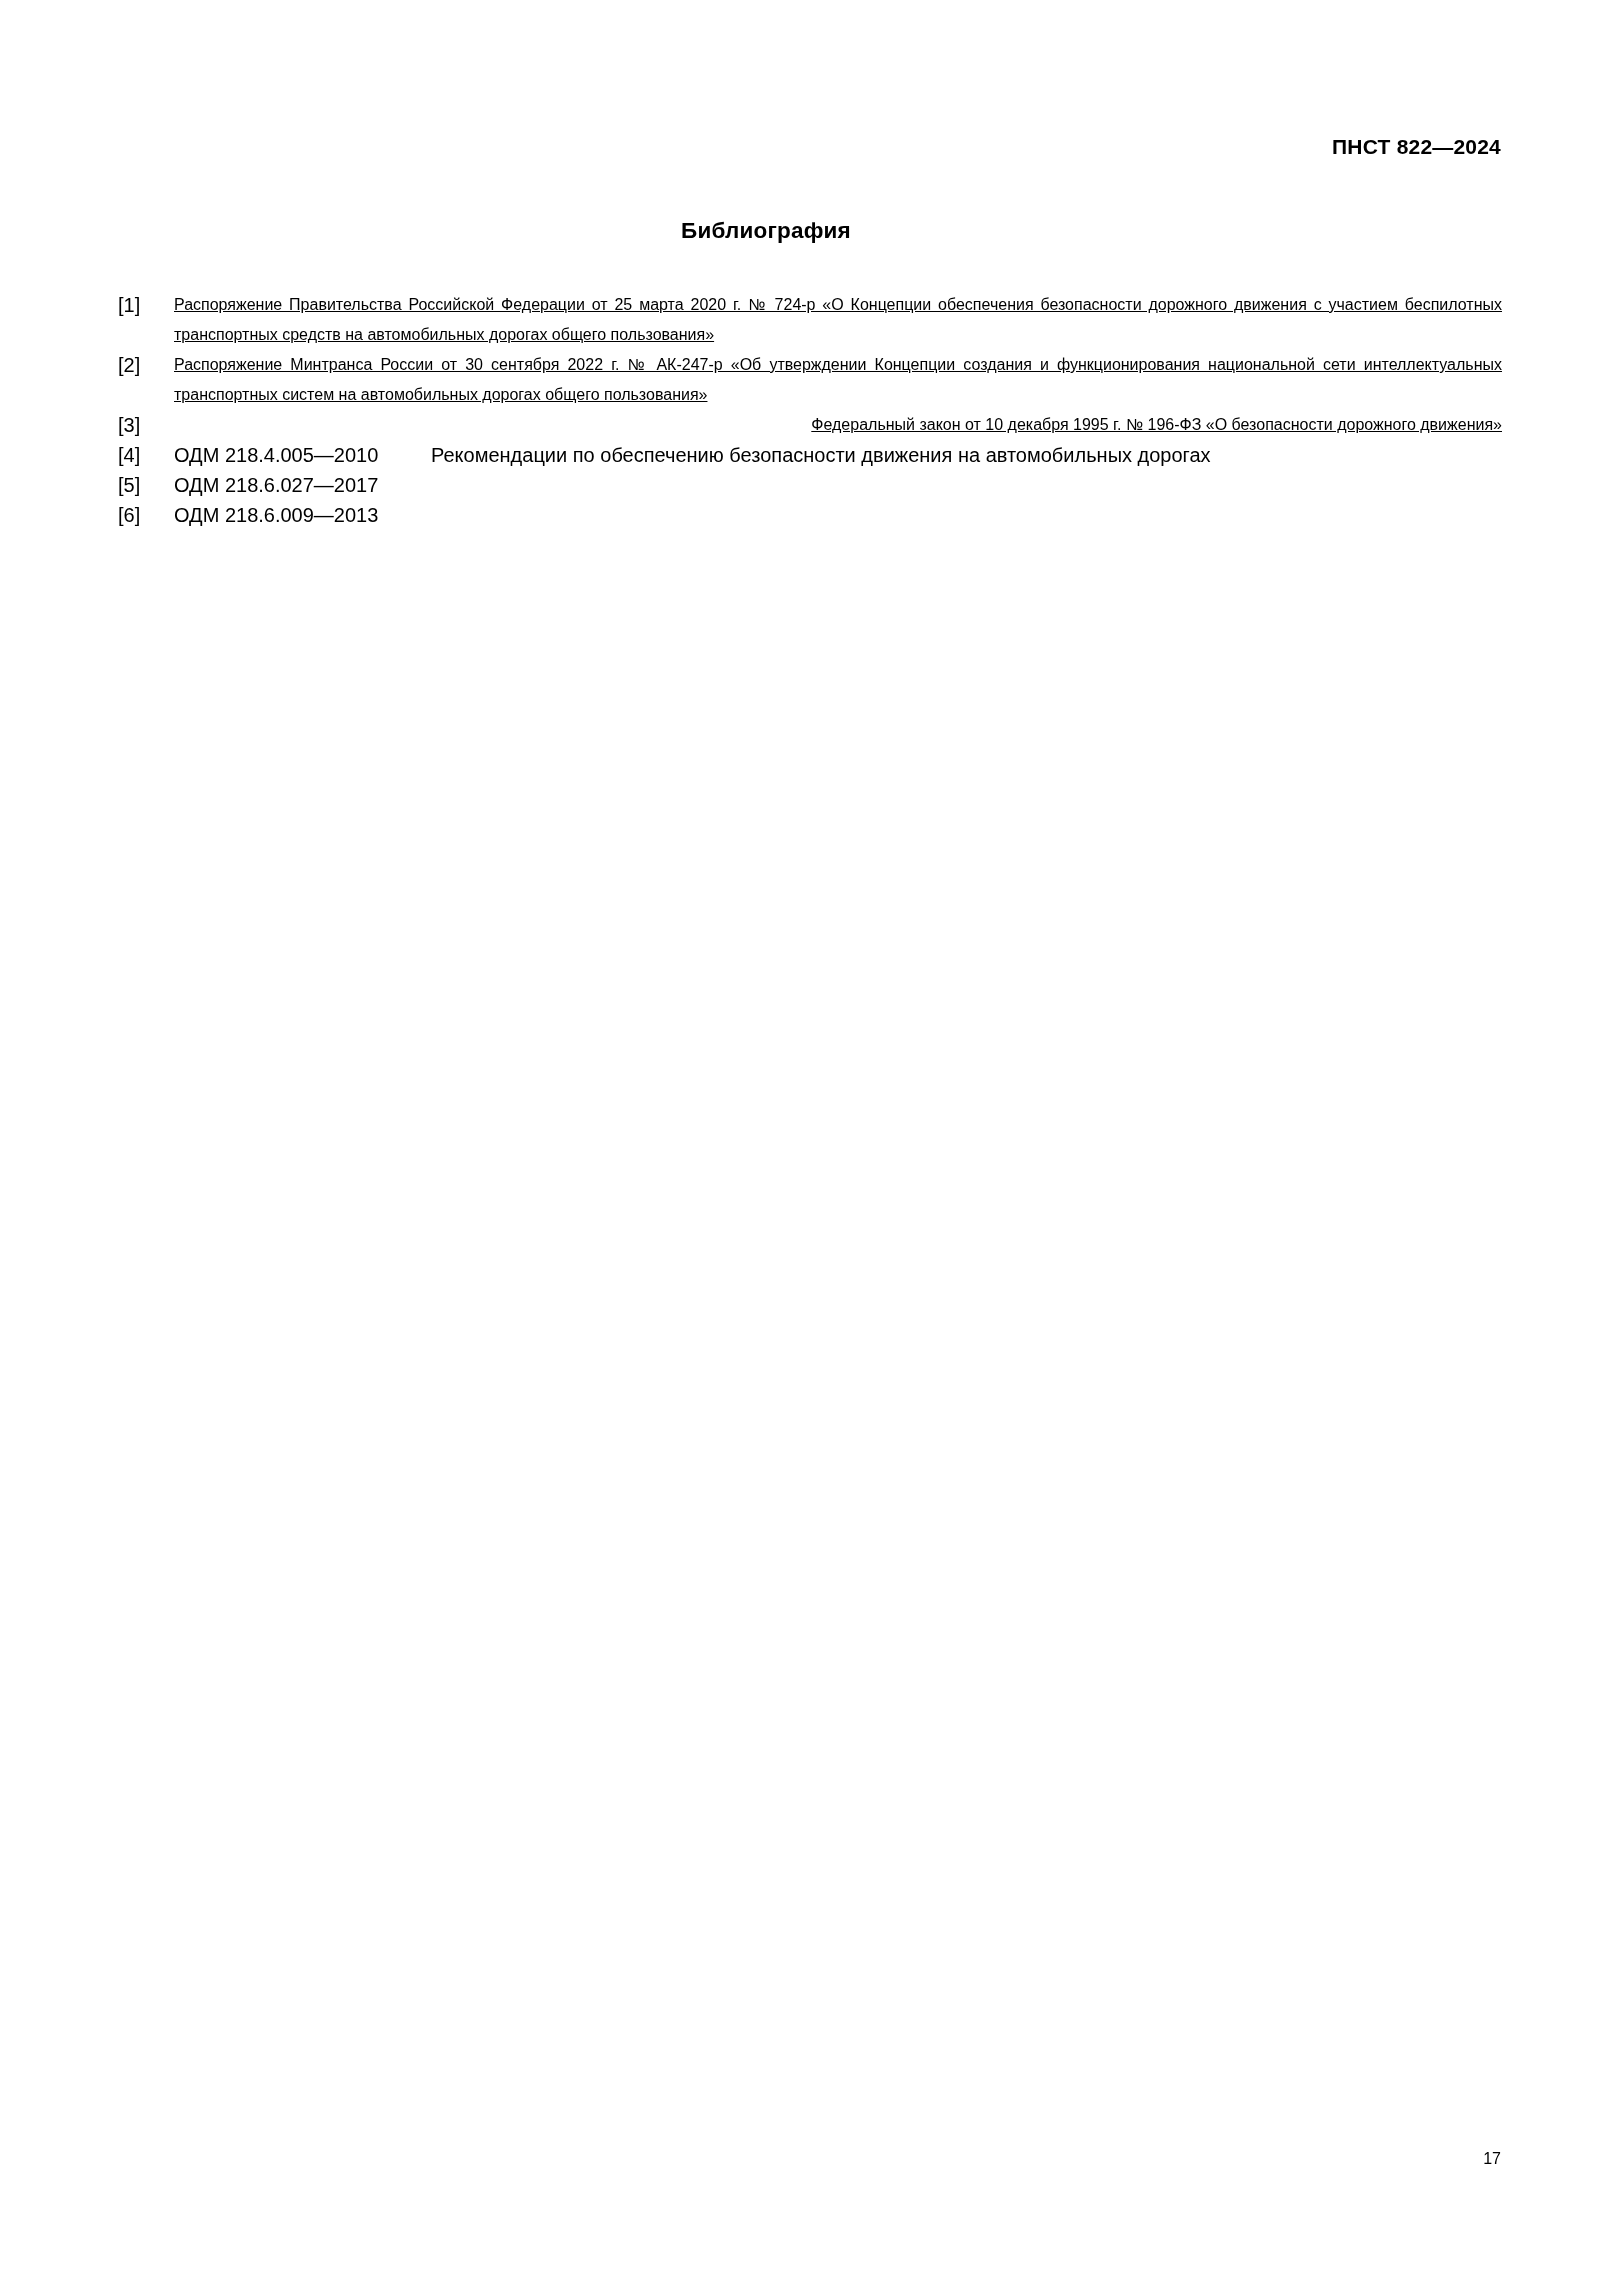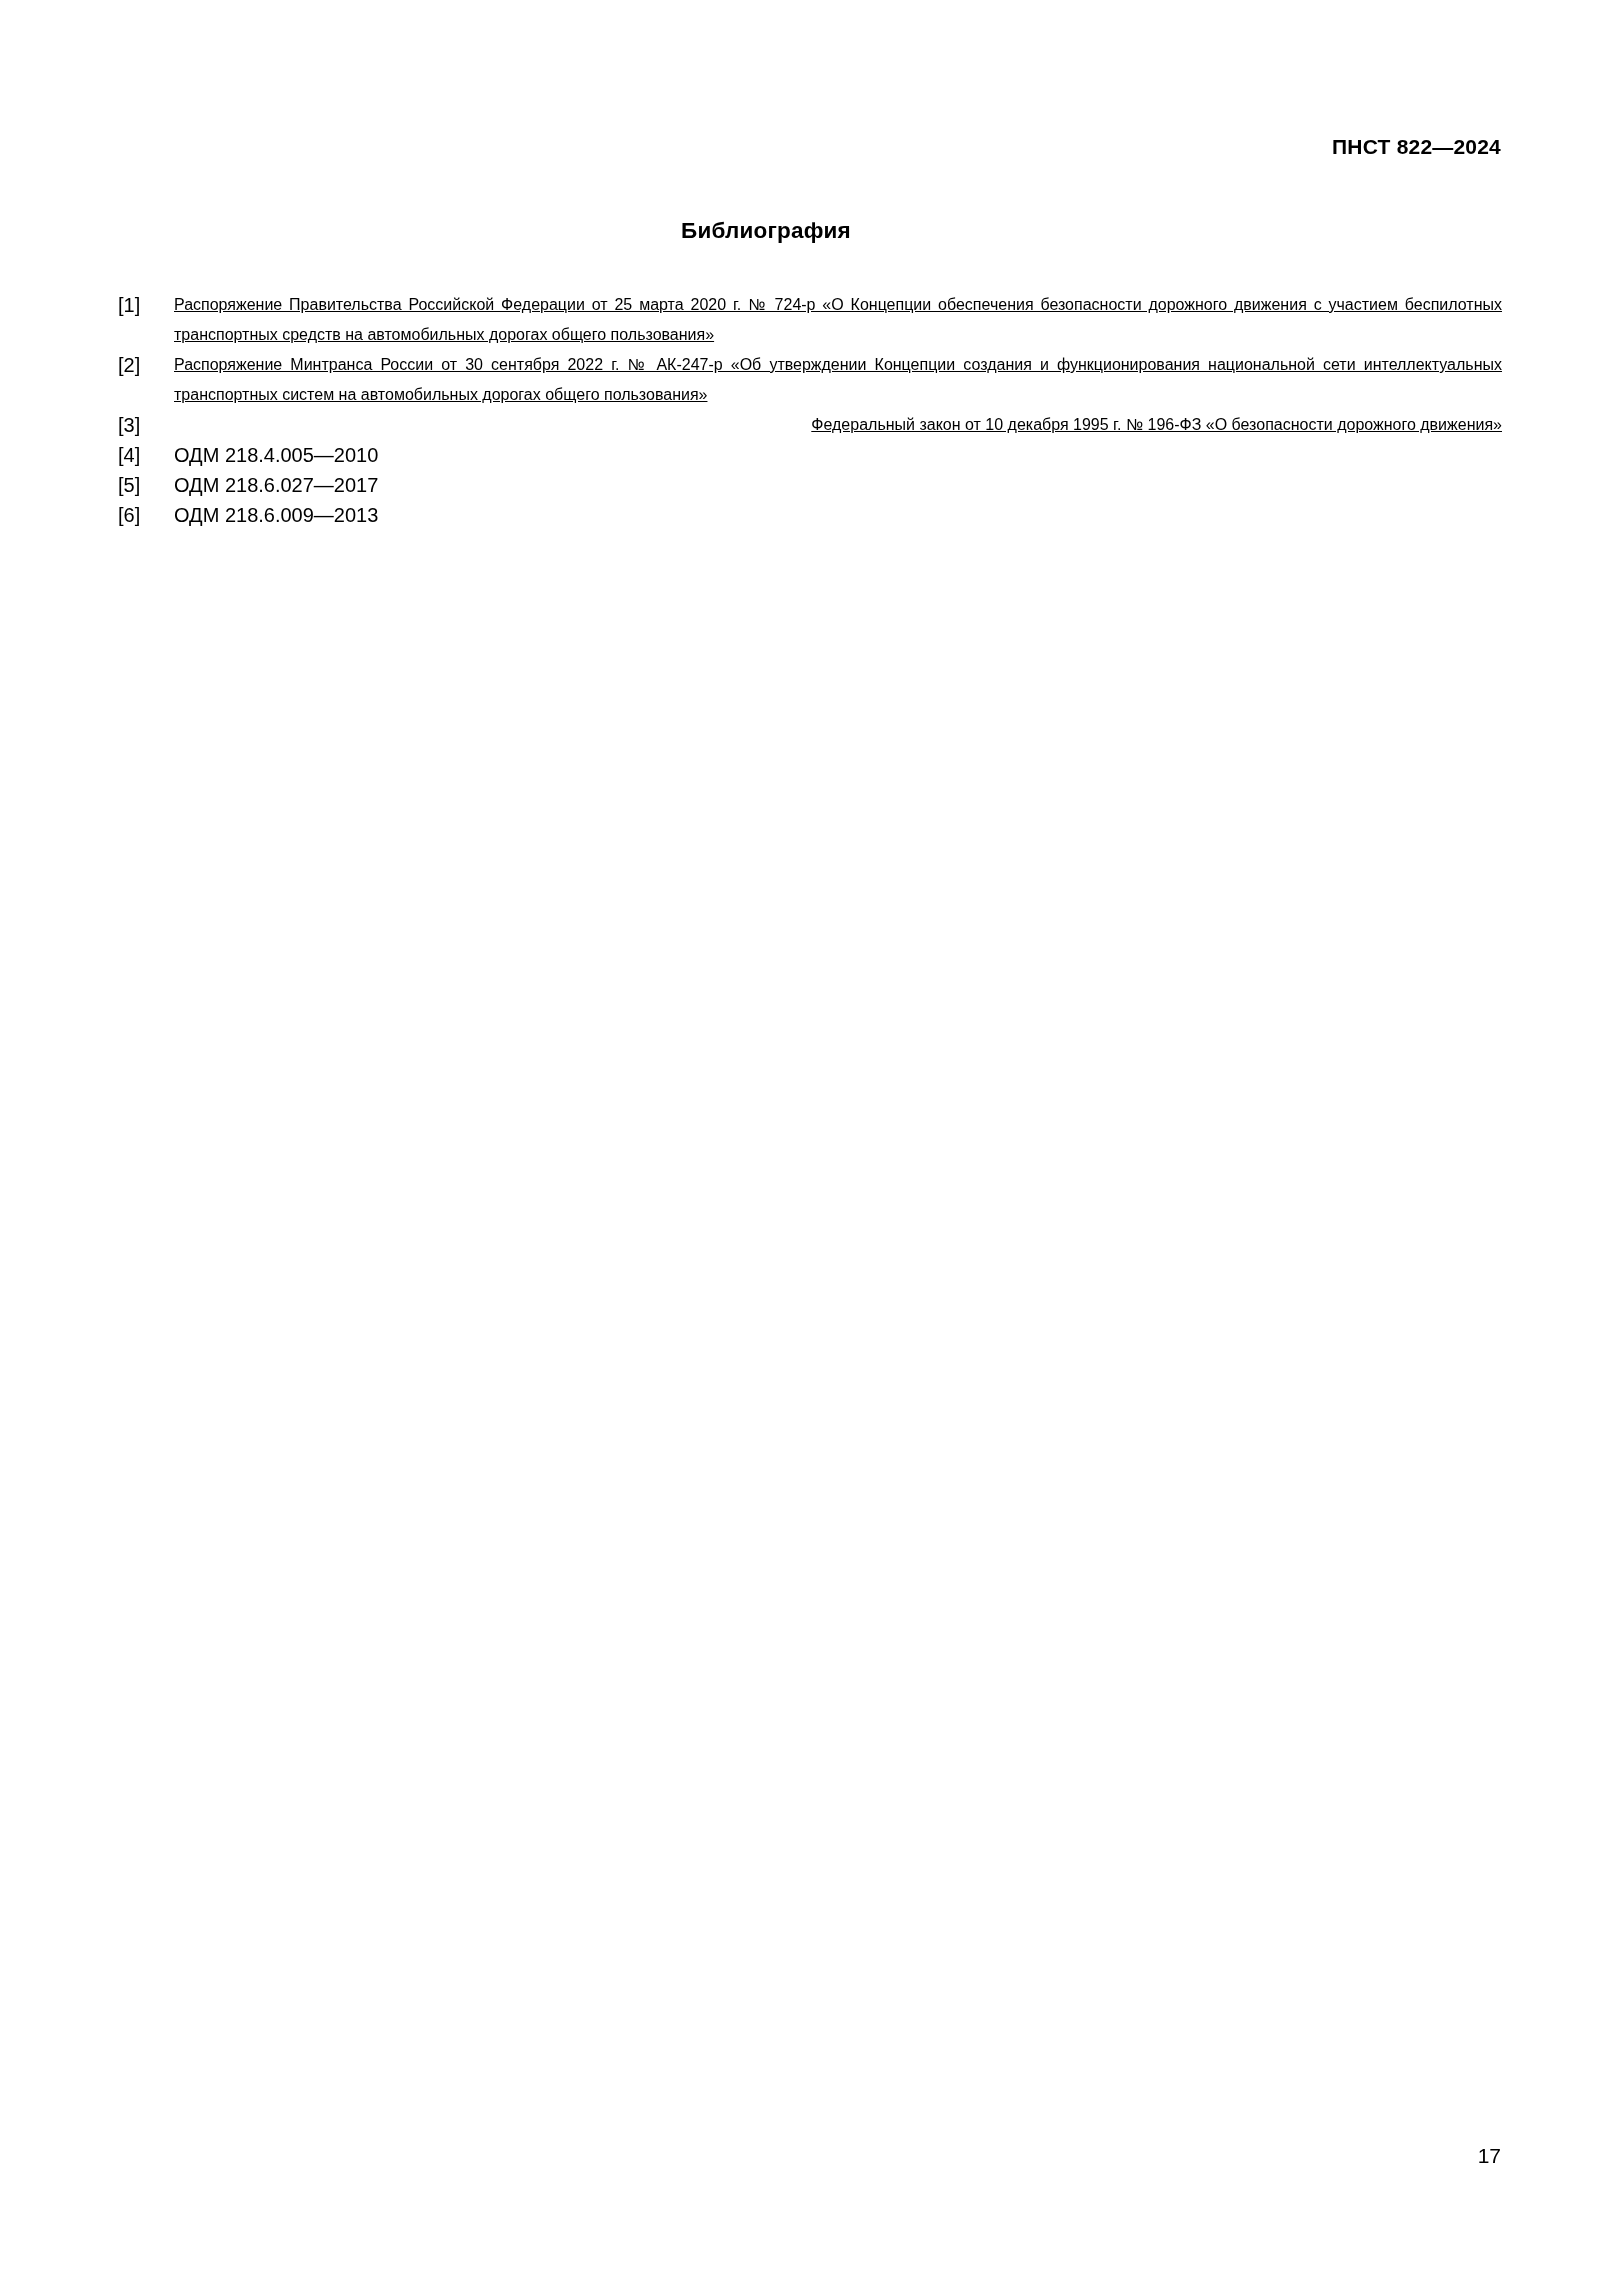--- a/index.html
+++ b/index.html
@@ -83,21 +83,21 @@
   .entry-text {
     flex: 1 1 auto;
     font-size: 20px;
     line-height: 30px;
     text-align: left;
   }
   .page-number {
     position: absolute;
     bottom: 125px;
     right: 120px;
-    font-size: 21px;
+    font-size: 16px;
   }
 </style>
 </head>
 <body>
 
 <div class="page">
 
   <div class="header-std">ПНСТ 822—2024</div>
 
   <div class="doc-title">Библиография</div>
@@ -116,20 +116,21 @@
 
     <div class="entry">
       <div class="entry-num">[3]</div>
       <div class="entry-body nojustify">Федеральный закон от 10 декабря 1995 г. № 196-ФЗ «О безопасности дорожного движения»</div>
     </div>
 
     <div class="entry">
       <div class="entry-num">[4]</div>
       <div class="entry-two-col">
         <div class="entry-code">ОДМ 218.4.005—2010</div>
+        <div class="entry-text">Рекомендации по обеспечению безопасности движения на автомобильных дорогах</div>
       </div>
     </div>
 
     <div class="entry">
       <div class="entry-num">[5]</div>
       <div class="entry-two-col">
         <div class="entry-code">ОДМ 218.6.027—2017</div>
       </div>
     </div>
 

